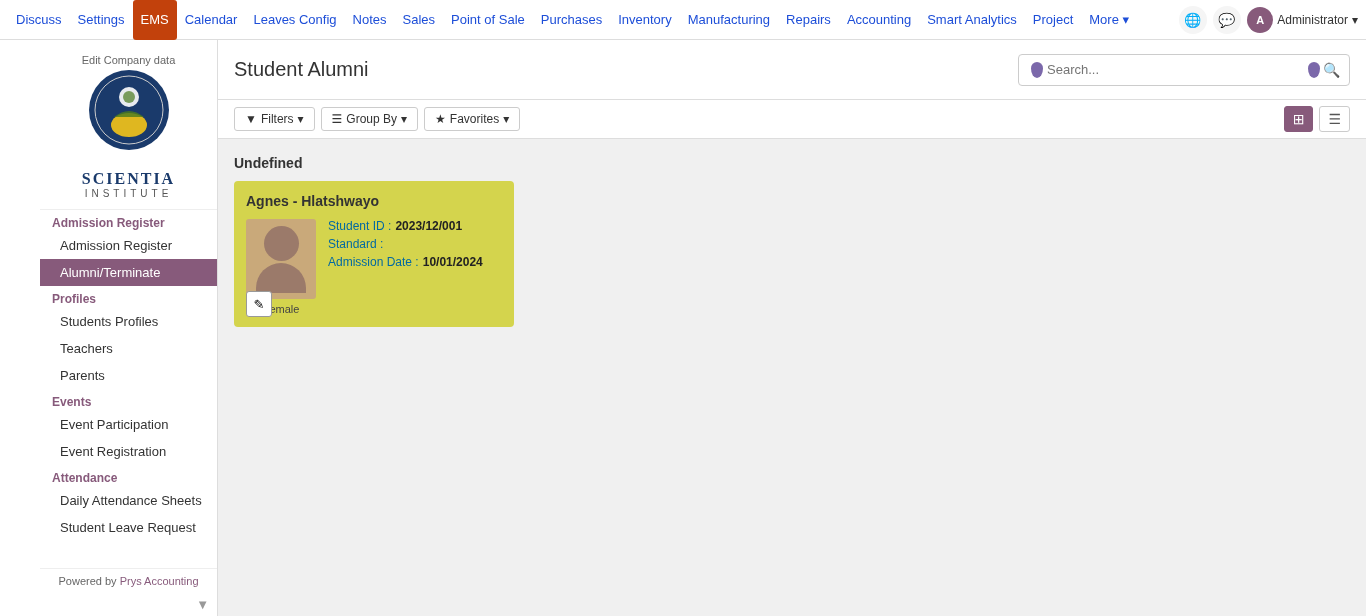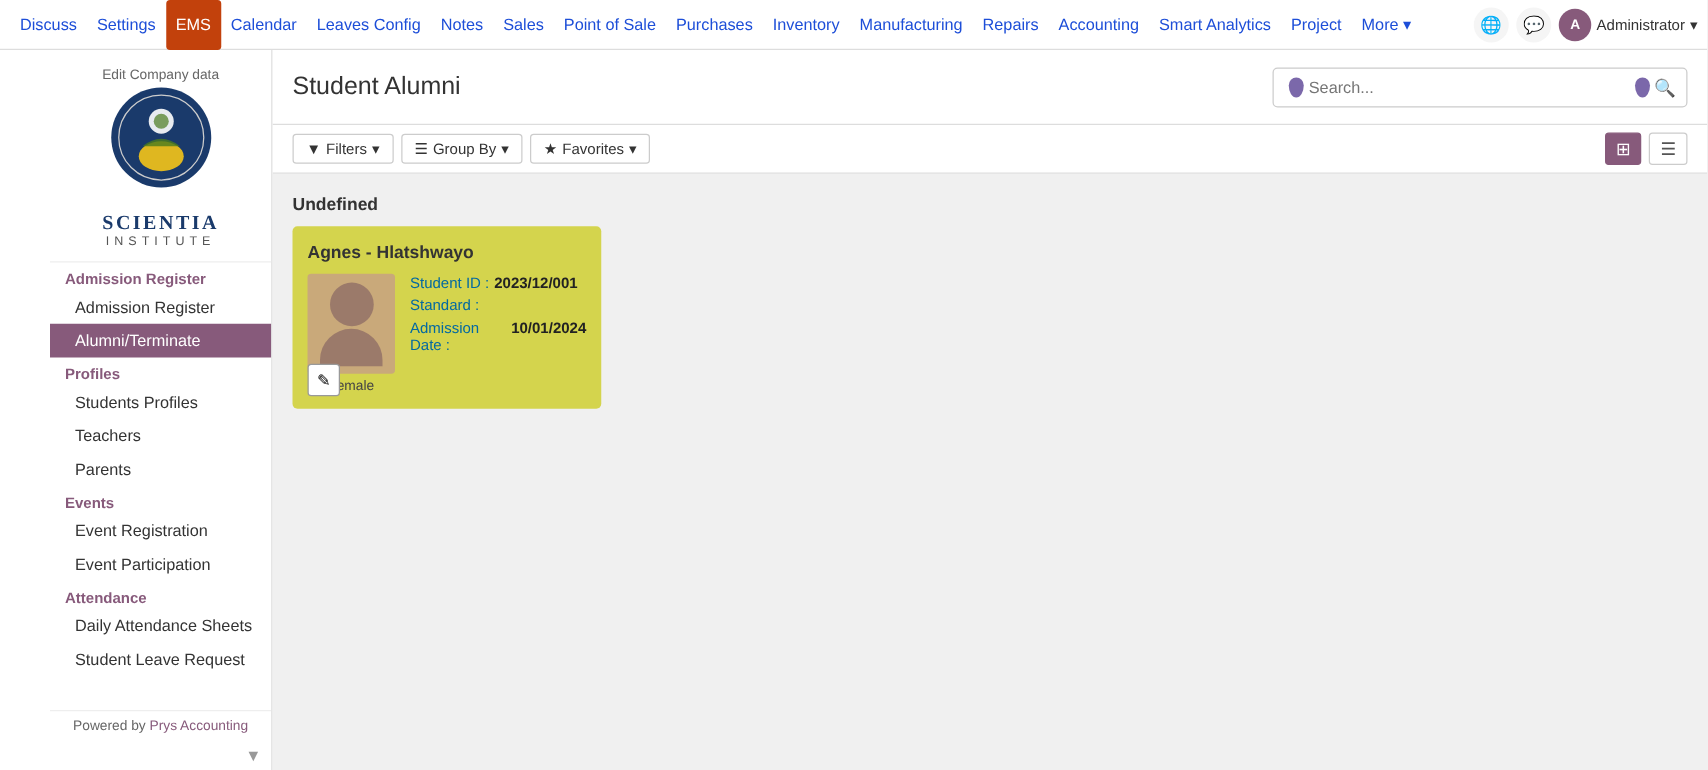--- a/index.html
+++ b/index.html
@@ -221,21 +221,21 @@
     .card-grid {
       display: flex;
       flex-wrap: wrap;
       gap: 12px;
     }
 
     
     .student-card {
       background: #d4d44d;
       border-radius: 4px;
-      width: 247px;
+      width: 280px;
       padding: 12px;
       cursor: pointer;
       position: relative;
     }
     .card-name {
       font-size: 14px;
       font-weight: bold;
       color: #333;
       margin-bottom: 10px;
     }
@@ -354,22 +354,22 @@
     <div class="sidebar-section">Admission Register</div>
     <div class="sidebar-item">Admission Register</div>
     <div class="sidebar-item active">Alumni/Terminate</div>
 
     <div class="sidebar-section">Profiles</div>
     <div class="sidebar-item">Students Profiles</div>
     <div class="sidebar-item">Teachers</div>
     <div class="sidebar-item">Parents</div>
 
     <div class="sidebar-section">Events</div>
+    <div class="sidebar-item">Event Participation</div>
     <div class="sidebar-item">Event Registration</div>
-    <div class="sidebar-item">Event Participation</div>
 
     <div class="sidebar-section">Attendance</div>
     <div class="sidebar-item">Daily Attendance Sheets</div>
     <div class="sidebar-item">Student Leave Request</div>
 
     <div style="flex:1;"></div>
     <div class="powered-by">
       <span>Powered by</span> <a>Prys Accounting</a>
     </div>
     <div style="display:flex;justify-content:flex-end;padding:4px 8px;">

